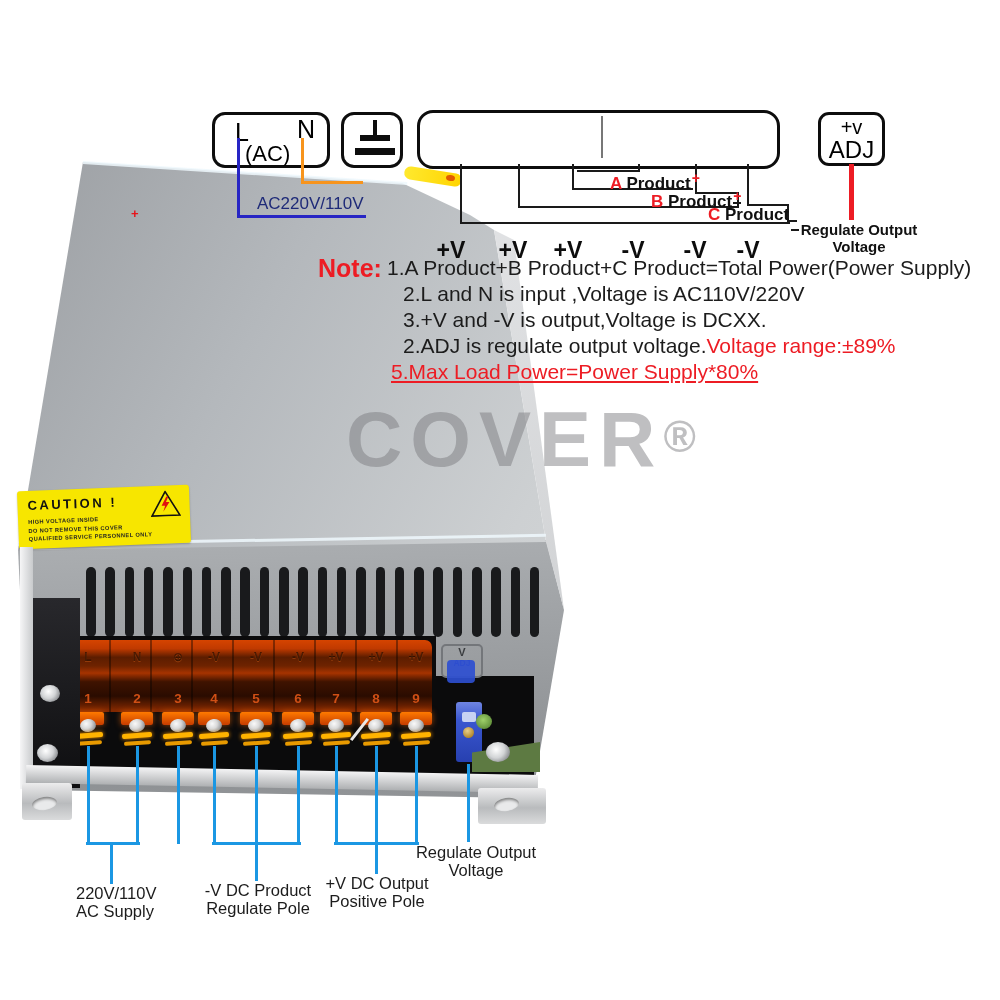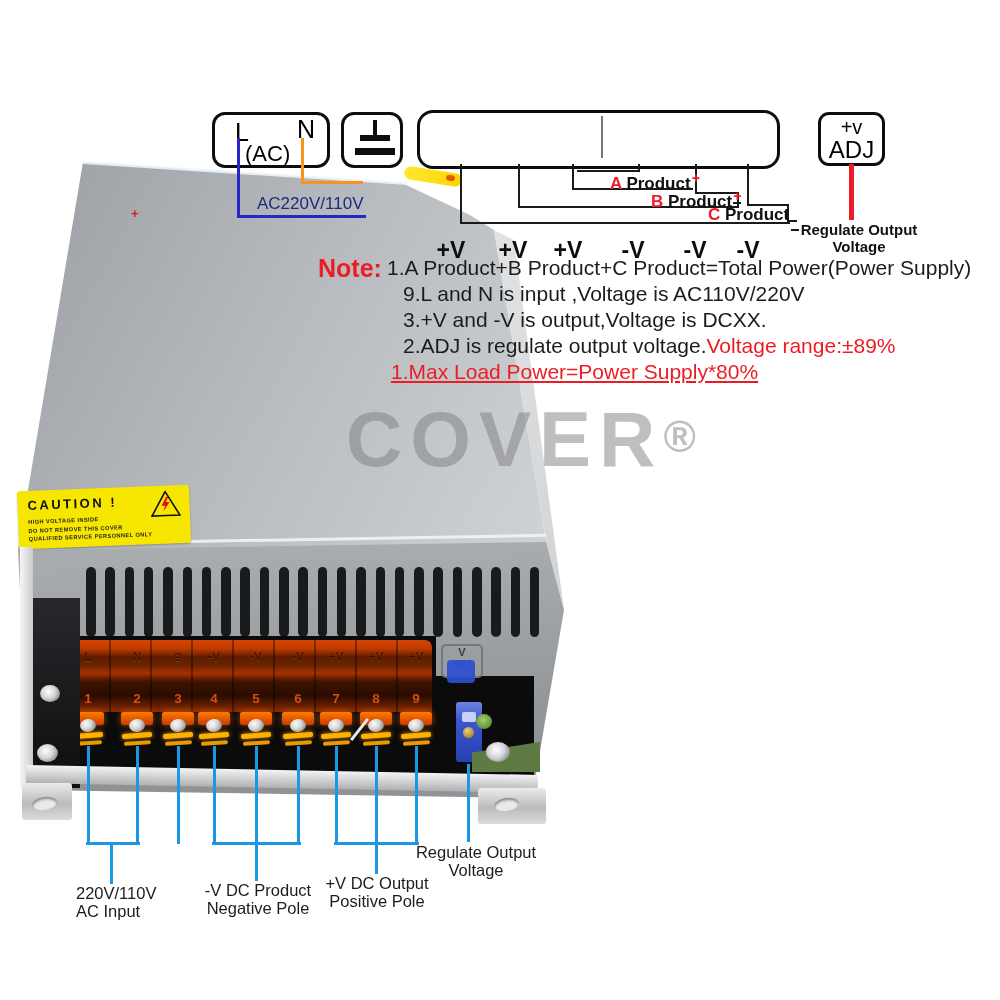--- a/index.html
+++ b/index.html
@@ -282,24 +282,24 @@
     <div class="regtop" style="left:798px;top:221px;width:122px;">
       <div>Regulate Output</div>
       <div>Voltage</div>
     </div>
   </div>
 
   <div id="note" class="abs">
     <div class="ttl">Note:</div>
     <div class="lines">
       <div>1.A Product+B Product+C Product=Total Power(Power Supply)</div>
-      <div class="ind">9.L and N is input ,Voltage is AC110V/220V</div>
+      <div class="ind">2.L and N is input ,Voltage is AC110V/220V</div>
       <div class="ind">3.+V and  -V is output,Voltage is DCXX.</div>
       <div class="ind"><span>2.ADJ is regulate output voltage.</span><span class="red">Voltage range:±89%</span></div>
-      <div class="l5">1.Max Load Power=Power  Supply*80%</div>
+      <div class="l5">5.Max Load Power=Power  Supply*80%</div>
     </div>
   </div>
 
   <div id="leaders">
       <div class="seg" style="left: 87px; top: 746px; width: 3px; height: 98px; background: rgb(27, 151, 227);"></div>
       <div class="seg" style="left: 136px; top: 746px; width: 3px; height: 98px; background: rgb(27, 151, 227);"></div>
       <div class="seg" style="left: 177px; top: 746px; width: 3px; height: 98px; background: rgb(27, 151, 227);"></div>
       <div class="seg" style="left: 213px; top: 746px; width: 3px; height: 98px; background: rgb(27, 151, 227);"></div>
       <div class="seg" style="left: 255px; top: 746px; width: 3px; height: 98px; background: rgb(27, 151, 227);"></div>
       <div class="seg" style="left: 297px; top: 746px; width: 3px; height: 98px; background: rgb(27, 151, 227);"></div>
@@ -309,25 +309,25 @@
       <div class="seg" style="left: 467px; top: 764px; width: 3px; height: 78px; background: rgb(27, 151, 227);"></div>
       <div class="seg" style="left: 86px; top: 842px; width: 54px; height: 3px; background: rgb(27, 151, 227);"></div>
       <div class="seg" style="left: 212px; top: 842px; width: 89px; height: 3px; background: rgb(27, 151, 227);"></div>
       <div class="seg" style="left: 334px; top: 842px; width: 85px; height: 3px; background: rgb(27, 151, 227);"></div>
       <div class="seg" style="left: 110px; top: 844px; width: 3px; height: 40px; background: rgb(27, 151, 227);"></div>
       <div class="seg" style="left: 255px; top: 844px; width: 3px; height: 37px; background: rgb(27, 151, 227);"></div>
       <div class="seg" style="left: 375px; top: 844px; width: 3px; height: 30px; background: rgb(27, 151, 227);"></div>
     </div>
   <div class="ann" style="left:76px;top:884px;width:110px;text-align:left;">
     <div>220V/110V</div>
-      <div>AC Input</div>
+      <div>AC Supply</div>
   </div>
   <div class="ann" style="left:196px;top:881px;width:124px;">
     <div>-V DC  Product</div>
-      <div>Negative Pole</div>
+      <div>Regulate Pole</div>
   </div>
   <div class="ann" style="left:315px;top:874px;width:124px;">
     <div>+V DC  Output</div>
       <div>Positive Pole</div>
   </div>
   <div class="ann" style="left:410px;top:843px;width:132px;">
     <div>Regulate Output</div>
       <div>Voltage</div>
   </div>
 

